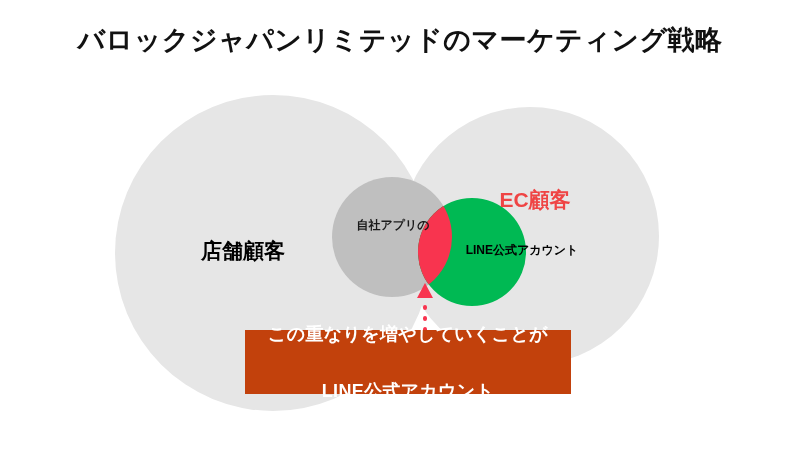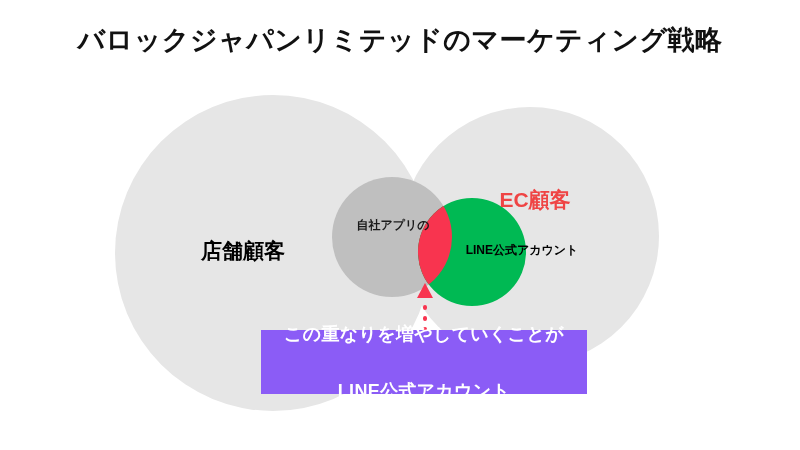--- a/index.html
+++ b/index.html
@@ -79,25 +79,25 @@
     left: 432px;
     top: 243px;
     width: 180px;
     font-size: 12px;
     line-height: 15px;
     font-weight: bold;
     color: #000000;
   }
   #callout-banner {
     position: absolute;
-    left: 261px;
+    left: 245px;
     top: 330px;
     width: 326px;
     height: 64px;
-    background: #8b5cf6;
+    background: #c2410c;
     display: flex;
     flex-direction: column;
     align-items: center;
     justify-content: center;
     gap: 33px;
   }
   .callout-line {
     color: #ffffff;
     font-size: 18px;
     font-weight: bold;

